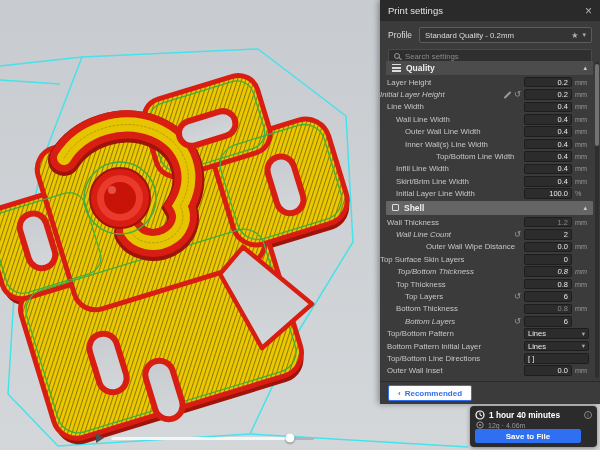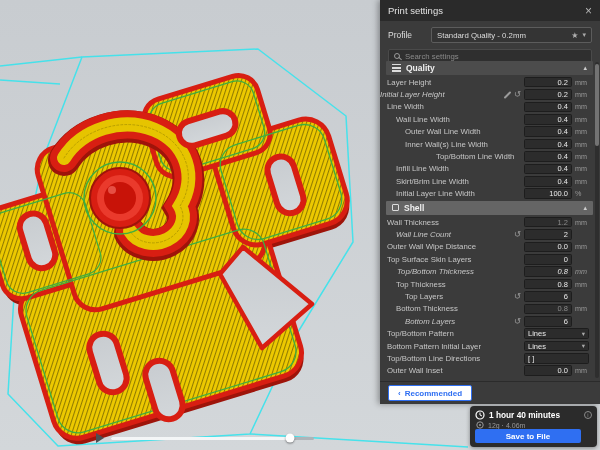--- a/index.html
+++ b/index.html
@@ -19,21 +19,21 @@
   .track .progress{position:absolute;left:0;top:0;height:3px;background:#f4f6f7;border-radius:2px}
   .track .handle{position:absolute;top:50%;width:9px;height:9px;background:#fff;border-radius:50%;
     transform:translate(-50%,-50%);box-shadow:0 1px 2px rgba(0,0,0,.45)}
 
   
   .panel{position:absolute;left:380px;top:0;width:220px;height:404px;background:#3b3b3b;
     color:#ccc;box-shadow:-2px 0 6px rgba(0,0,0,.35)}
   .ps-header{height:21px;background:#2a2a2a;display:flex;align-items:center;
     justify-content:space-between;padding:0 8px;font-size:9.5px;color:#e2e2e2}
   .close{font-size:12px;color:#b5b5b5;cursor:pointer;line-height:1}
-  .profile-row{display:flex;align-items:center;gap:19px;padding:6px 8px 4px}
+  .profile-row{display:flex;align-items:center;gap:7px;padding:6px 8px 4px}
   .profile-label{font-size:8.5px;color:#ddd;white-space:nowrap}
   .profile-dd{flex:1;height:16px;border:1px solid #5c5c5c;border-radius:2px;background:#343434;
     display:flex;align-items:center;gap:4px;padding:0 5px;font-size:7.8px;color:#ddd;cursor:pointer}
   .profile-dd .txt{flex:1;white-space:nowrap;overflow:hidden}
   .star{color:#b0b0b0;font-size:8px}
   .caret{color:#aaa;font-size:7px}
   .search-row{margin:2px 8px 4px;height:14px;background:#2f2f2f;border:1px solid #4a4a4a;
     border-radius:2px;display:flex;align-items:center;gap:5px;padding:0 5px;cursor:text}
   .mag{width:6px;height:6px;border:1.2px solid #999;border-radius:50%;position:relative;flex:none}
   .mag::after{content:"";position:absolute;width:4px;height:1.2px;background:#999;
@@ -259,26 +259,26 @@
         <span class="lab">Wall Thickness</span>
         <span class="val dim">1.2</span>
         <span class="unit">mm</span>
       </div>
       <div class="row" style="padding-left: 16px;">
         <span class="lab it">Wall Line Count</span>
         <span class="ric">↺</span>
         <span class="val">2</span>
         <span class="unit"></span>
       </div>
-      <div class="row" style="padding-left: 7px;">
+      <div class="row" style="padding-left: 7px; margin-left: 39px;">
         <span class="lab">Outer Wall Wipe Distance</span>
         <span class="val">0.0</span>
         <span class="unit">mm</span>
       </div>
-      <div class="row" style="padding-left: 7px;">
+      <div class="row" style="">
         <span class="lab">Top Surface Skin Layers</span>
         <span class="val">0</span>
         <span class="unit"></span>
       </div>
       <div class="row" style="padding-left: 17px; font-style: italic;">
         <span class="lab">Top/Bottom Thickness</span>
         <span class="val">0.8</span>
         <span class="unit">mm</span>
       </div>
       <div class="row" style="padding-left: 16px;">

